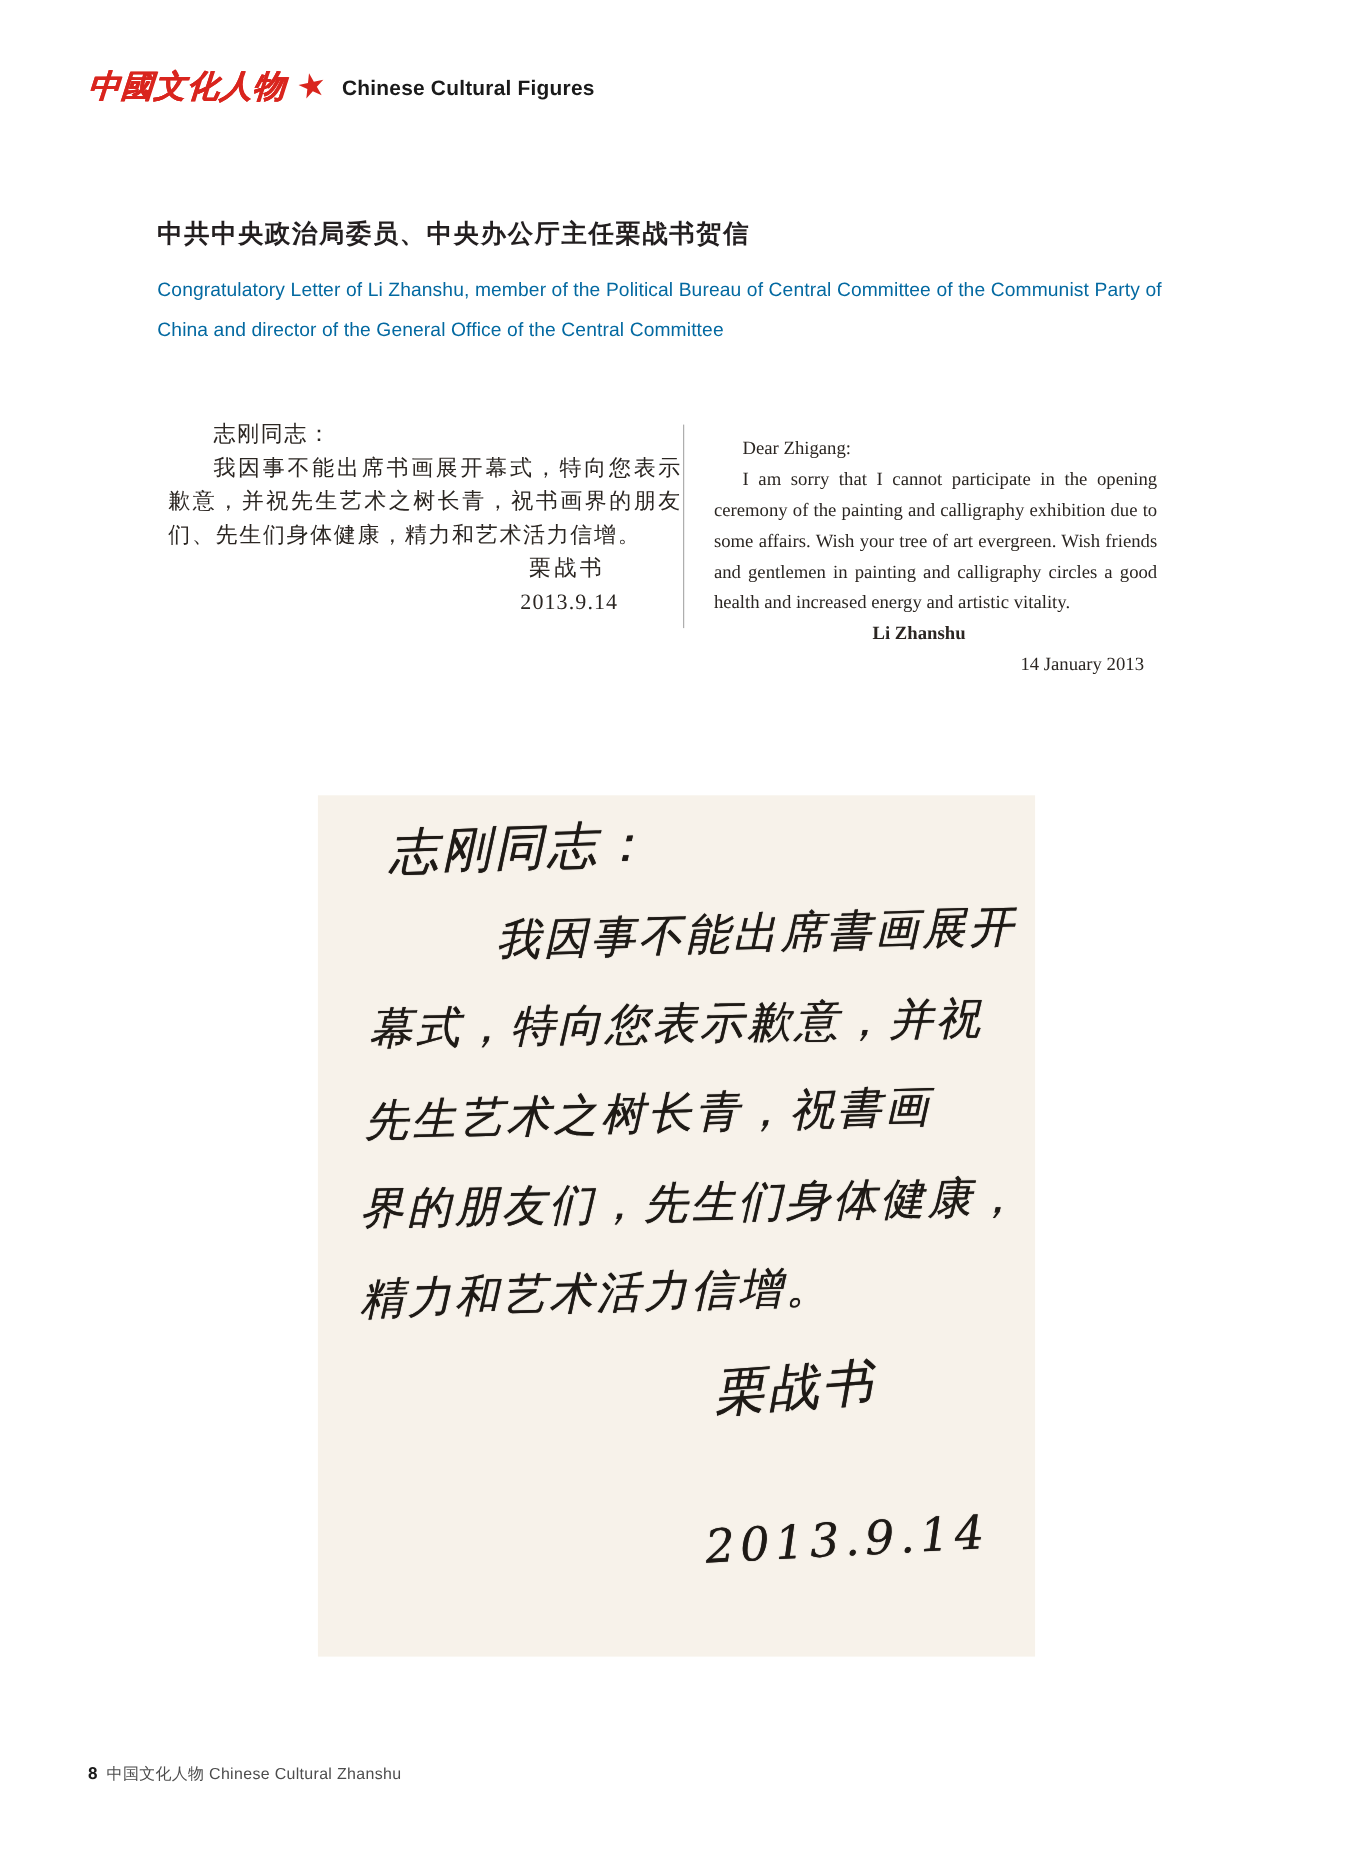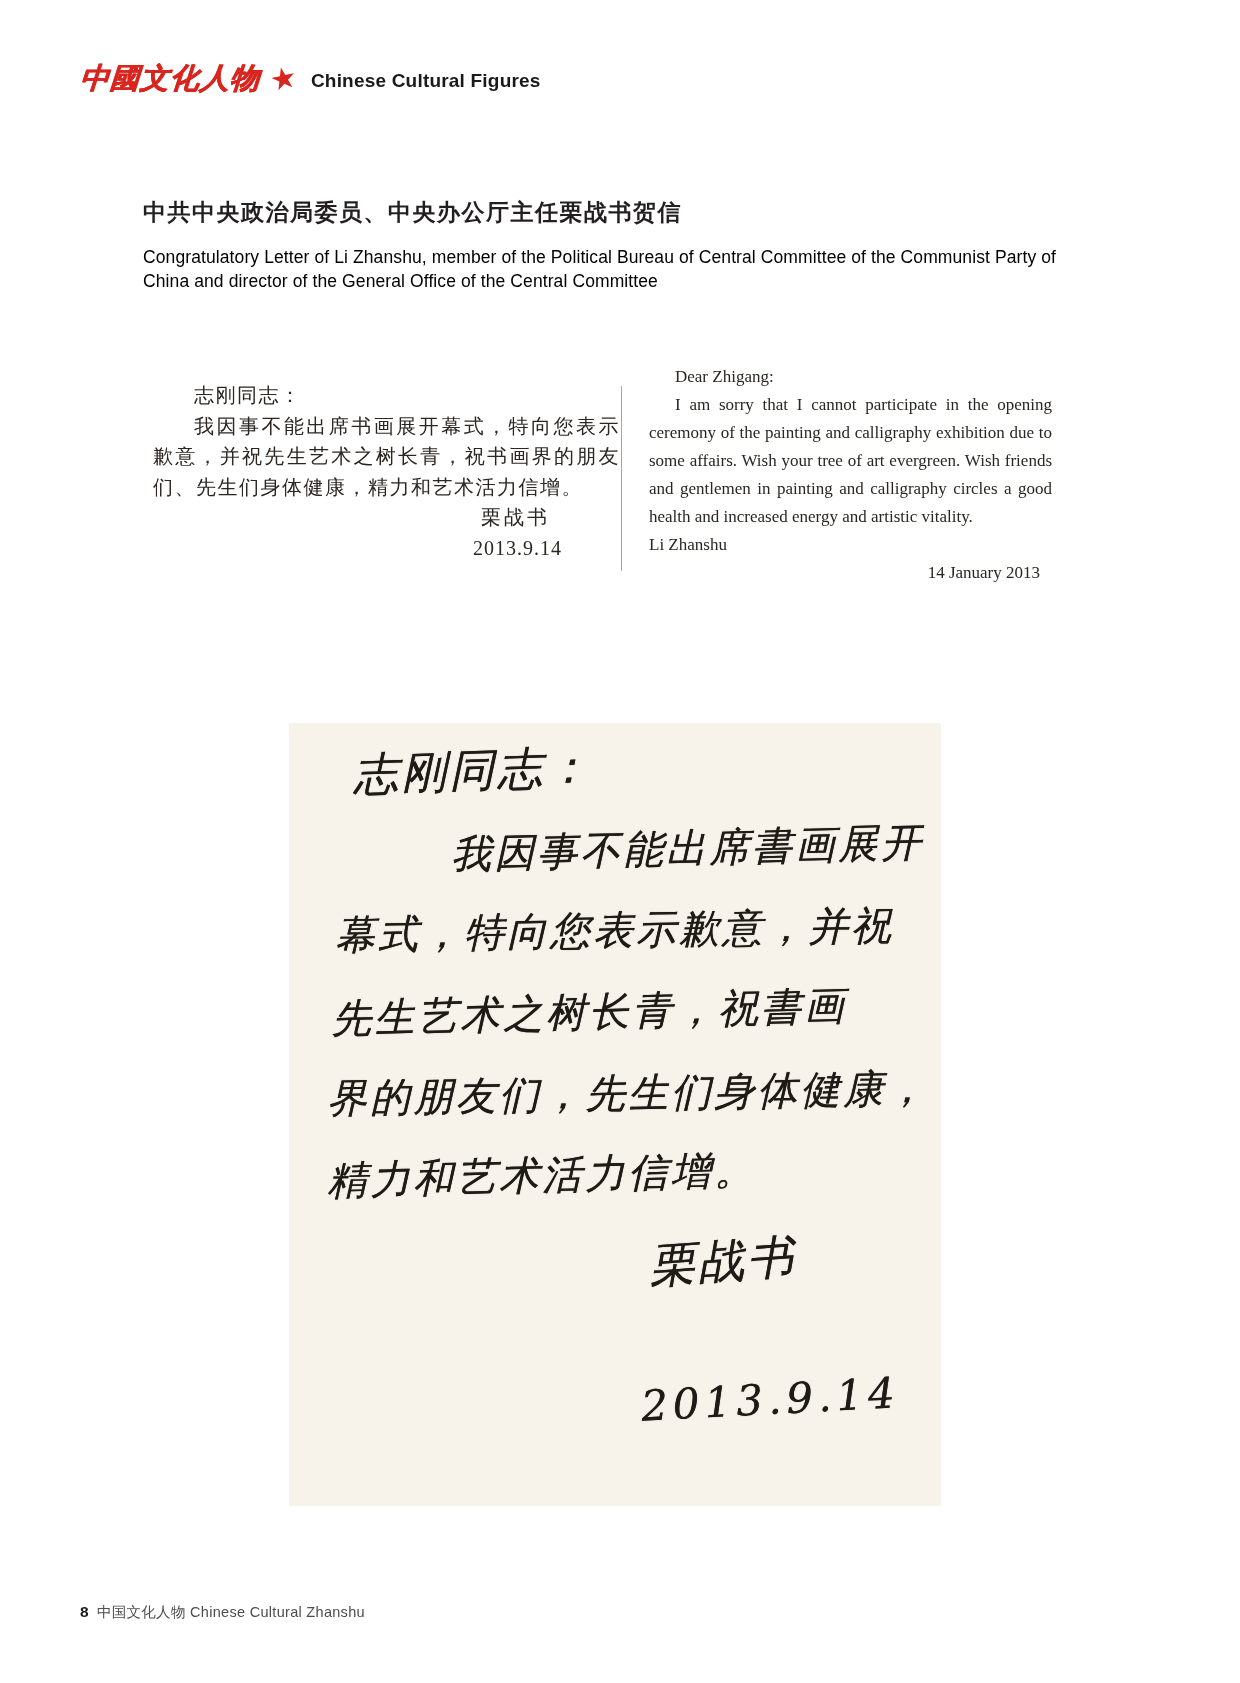--- a/index.html
+++ b/index.html
@@ -57,22 +57,22 @@
     font-weight: bold;
     letter-spacing: 1.5px;
     color: #231f20;
     font-family: Liberation Mono, monospace;
   }
   .title-en {
     position: absolute;
     left: 143px; top: 245px;
     width: 940px;
     font-size: 17.5px;
-    line-height: 24px;
-    color: #000000;
+    line-height: 36px;
+    color: #0369a1;
     letter-spacing: 0.1px;
   }
 
   
   .col-zh {
     position: absolute;
     left: 153px; top: 380px;
     width: 467px;
     font-family: "Liberation Serif", serif;
     font-size: 20px;
@@ -87,31 +87,31 @@
 
   .col-divider {
     position: absolute;
     left: 621px; top: 386px;
     width: 1px; height: 185px;
     background: #a6a6a6;
   }
 
   .col-en {
     position: absolute;
-    left: 649px; top: 363px;
+    left: 649px; top: 394px;
     width: 403px;
     font-family: "Liberation Serif", serif;
     font-size: 17px;
     line-height: 28px;
     color: #2b2622;
     text-align: justify;
   }
   .col-en .salutation { text-indent: 26px; text-align: left; }
   .col-en .body { text-indent: 26px; }
-  .col-en .sig { text-align: left; padding-right: 30px; }
+  .col-en .sig { text-align: center; padding-right: 30px; font-weight: bold; }
   .col-en .date { text-align: right; padding-right: 12px; }
 
   
   .manuscript {
     position: absolute;
     left: 289px; top: 723px;
     width: 652px; height: 783px;
     background: #f7f2ea;
   }
   .hw {

